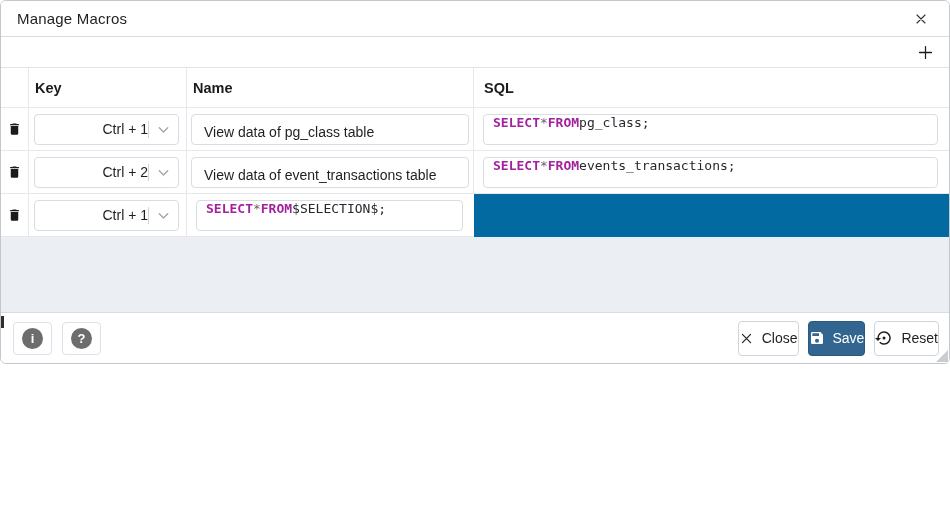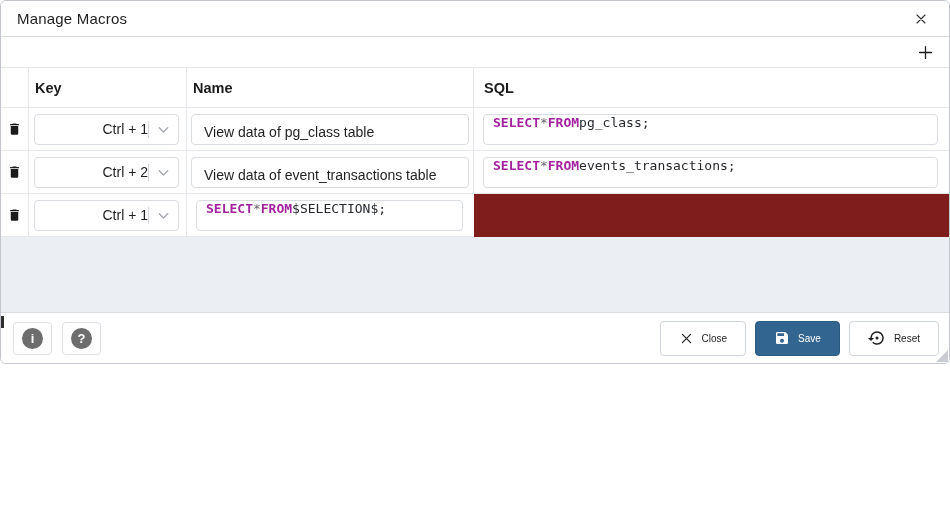--- a/index.html
+++ b/index.html
@@ -16,21 +16,21 @@
   }
   .title { font-size:15px; color:#1f1f1f; letter-spacing:.2px; }
   .titlebar .spacer { flex:1; }
   .icon-btn { background:none; border:none; cursor:pointer; display:flex; align-items:center; justify-content:center; padding:2px; }
   
   .toolbar {
     height:31px; flex:0 0 31px; background:#fff; border-bottom:1px solid #e0e3e7;
     display:flex; align-items:center; justify-content:flex-end; padding-right:12px;
   }
   
-  .grid { display:grid; grid-template-columns:28px 158px 287px 1fr; background:#7f1d1d; }
+  .grid { display:grid; grid-template-columns:28px 158px 287px 1fr; background:#0369a1; }
   .cell { border-right:1px solid #e6e8ec; border-bottom:1px solid #e6e8ec; display:flex; align-items:center; background:#fff; }
   .cell.last { border-right:none; }
   .hcell { height:40px; font-size:14.5px; font-weight:700; color:#1b1b1b; }
   .hcell.key { padding-left:6px; }
   .hcell.name { padding-left:6px; }
   .hcell.sql { padding-left:10px; }
   .rcell { height:43px; }
   .trash-cell { justify-content:center; }
   .trash-btn { background:none; border:none; cursor:pointer; display:flex; align-items:center; }
   
@@ -66,22 +66,22 @@
     width:39px; height:33px; background:#fff; border:1px solid #dde0e6; border-radius:4px;
     display:flex; align-items:center; justify-content:center; cursor:pointer; margin-right:10px;
   }
   .circle-glyph {
     width:21px; height:21px; border-radius:50%; background:#6d6d6d; color:#fff;
     font-size:13px; font-weight:700; display:flex; align-items:center; justify-content:center; line-height:1;
   }
   .footer .spacer { flex:1; }
   .btn {
     height:35px; display:flex; align-items:center; justify-content:center; gap:8px;
-    border-radius:4px; cursor:pointer; font-family:"Liberation Sans", sans-serif; font-size:10px;
-    padding:0 18px; margin-left:9px;
+    border-radius:4px; cursor:pointer; font-family:"Liberation Sans", sans-serif; font-size:14px;
+    padding:0 0; margin-left:9px;
   }
   .btn-light { background:#fff; border:1px solid #cfd4da; color:#1f1f1f; }
   .btn-primary { background:#326690; border:1px solid #2a5a80; color:#fff; }
   
   .grip {
     position:absolute; right:1px; bottom:1px; width:0; height:0;
     border-left:12px solid transparent; border-bottom:12px solid #c9cdd3;
   }
 </style>
 </head>

